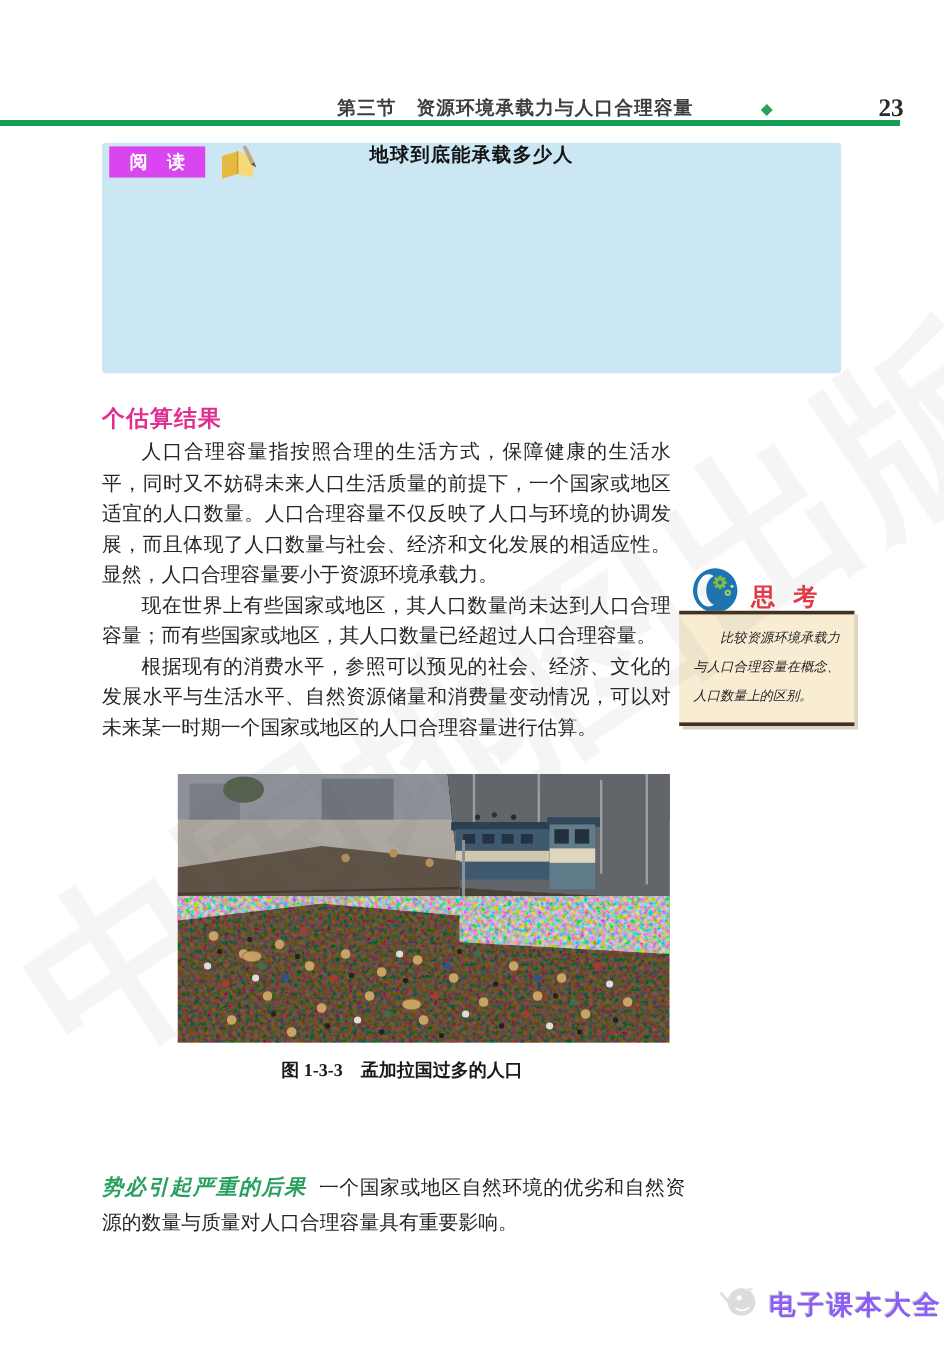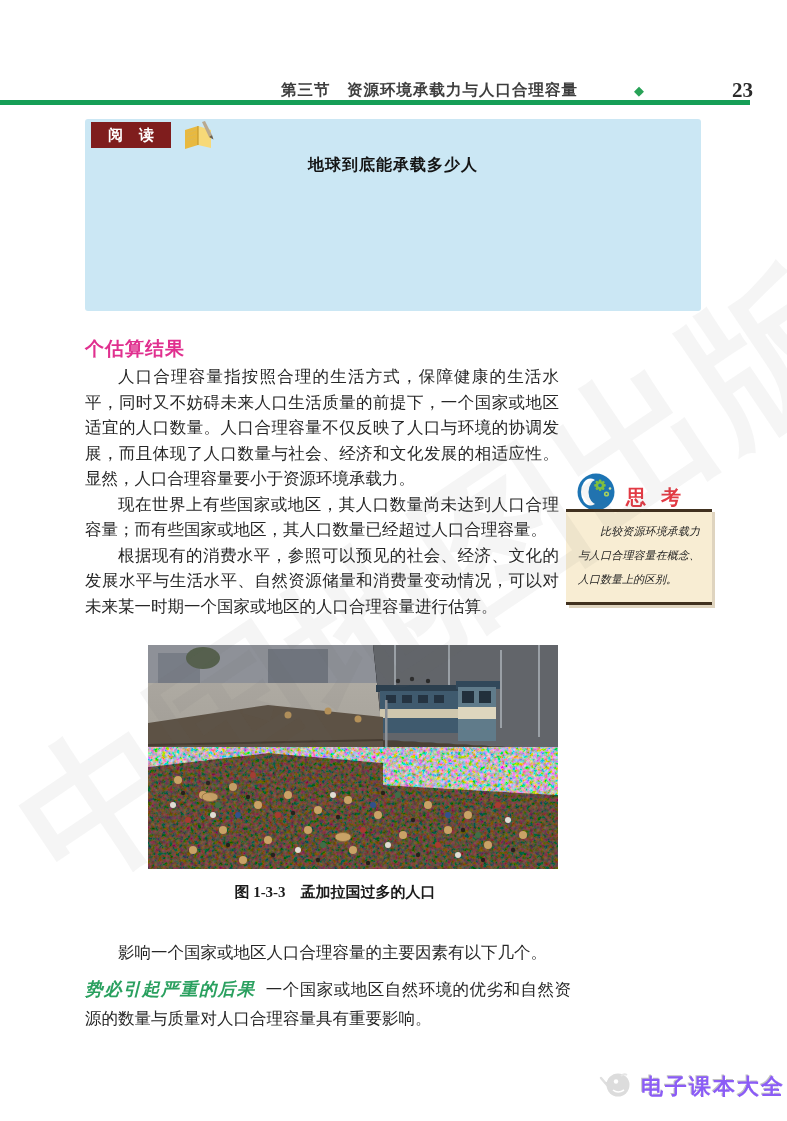--- a/index.html
+++ b/index.html
@@ -29,29 +29,29 @@
     background:#159e56;
   }
 
   
   .reading-box{
     position:absolute; left:85px; top:119px; width:616px; height:192px;
     background:#cbe7f4; border-radius:3px;
   }
   .reading-tab{
     position:absolute; left:6px; top:3px; width:80px; height:26px;
-    background:#7f1d1d; color:#ffffff;
+    background:#d946ef; color:#ffffff;
     font-family:"Liberation Sans", sans-serif; font-weight:bold;
     font-size:15px; letter-spacing:6px;
     display:flex; align-items:center; justify-content:center;
     padding-left:6px;
   }
   .notebook-icon{ position:absolute; left:96px; top:2px; }
   .reading-title{
-    text-align:center; padding-top:36px;
+    text-align:center; 
     font-family:Liberation Mono, monospace; font-weight:bold;
     font-size:16px; color:#141414; letter-spacing:1px;
   }
   .reading-body{ padding:9px 16px 0 16px; }
   .reading-body p{
     font-family:"DejaVu Serif", serif; font-style:italic;
     font-size:14px; line-height:26px; color:#333333;
     text-indent:2em; text-align:justify;
   }
 
@@ -325,21 +325,20 @@
             <circle cx="270" cy="210" r="2.2"></circle>
             <circle cx="335" cy="215" r="2.2"></circle>
         </g>
         <ellipse cx="62" cy="152" rx="8" ry="4.5" fill="#c9a266" stroke="#8a6b3a" stroke-width="0.8"></ellipse>
         <ellipse cx="195" cy="192" rx="8" ry="4.5" fill="#c9a266" stroke="#8a6b3a" stroke-width="0.8"></ellipse>
       </g>
     </svg>
     <div class="figure-caption">图 1-3-3　孟加拉国过多的人口</div>
   </div>
 
-  <p class="lead-par">影响一个国家或地区人口合理容量的主要因素有以下几个。</p>
   <p class="factor-par"><span class="factor-heading">势必引起严重的后果</span><span>一个国家或地区自然环境的优劣和自然资源的数量与质量对人口合理容量具有重要影响。</span></p>
 
   <div class="watermark">中国地图出版社</div>
 
   <div class="brand">
     <span>
       <svg width="38" height="38" viewBox="0 0 38 38">
         <path d="M4,12 L10,19" stroke="#e0e0e0" stroke-width="2.5" fill="none" stroke-linecap="round"></path>
         <circle cx="21" cy="19" r="11.5" fill="#dcdcdc"></circle>
         <polygon points="7,17 14,14 14,20" fill="#dcdcdc"></polygon>

